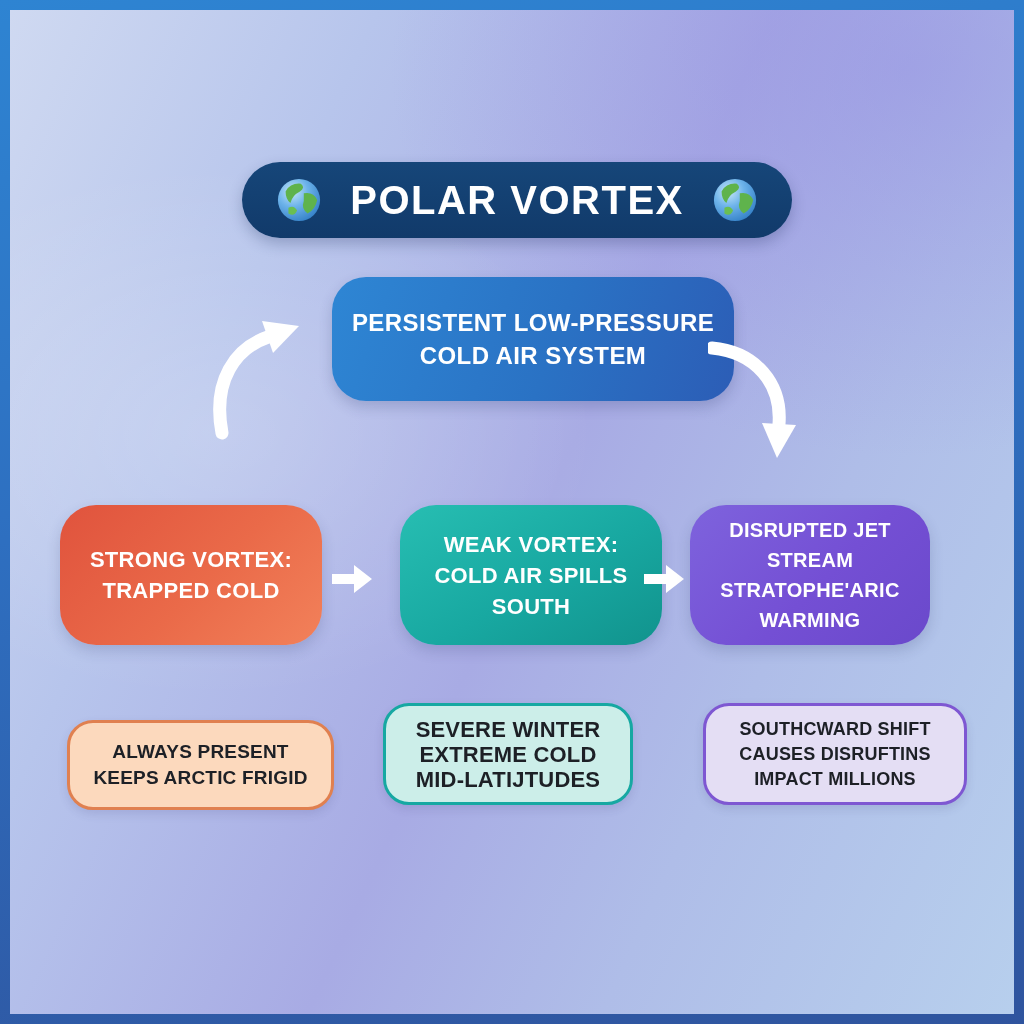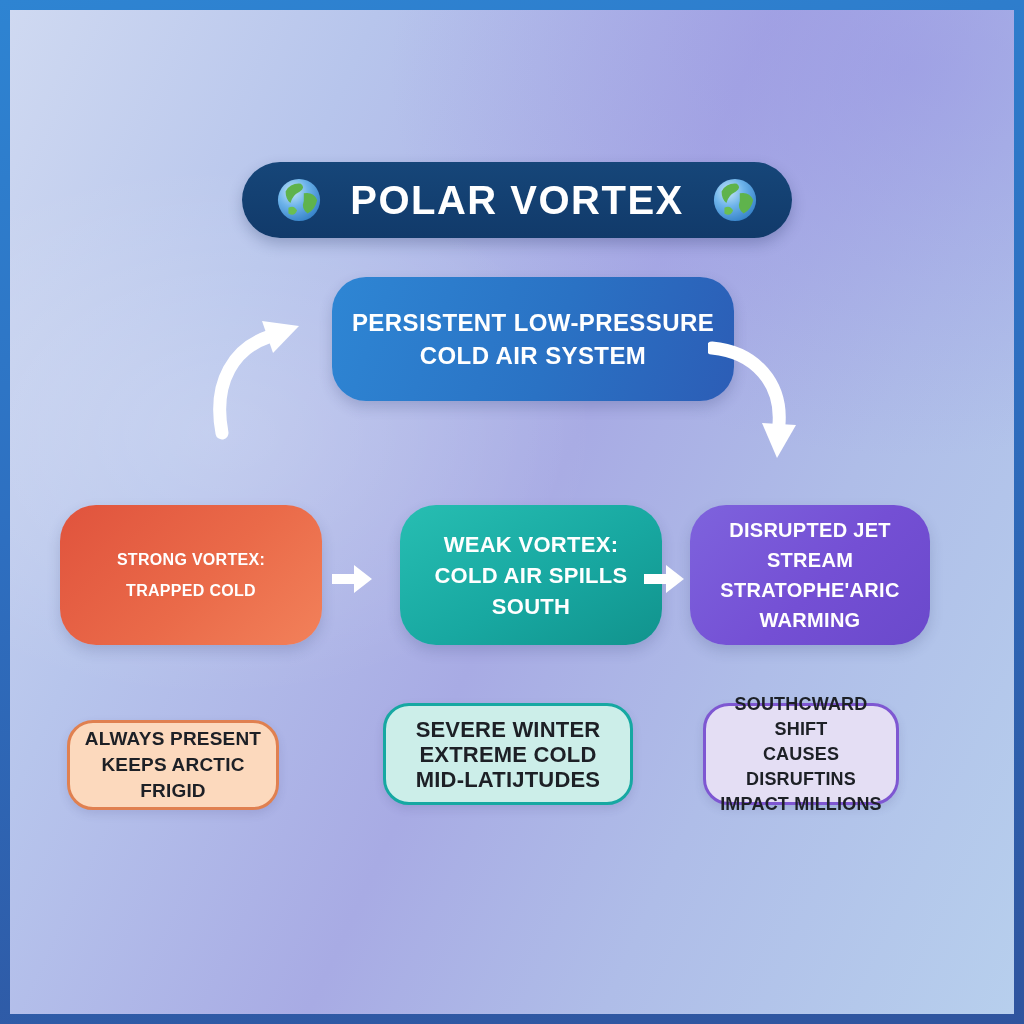--- a/index.html
+++ b/index.html
@@ -51,21 +51,21 @@
   
   .flow-box {
     position:absolute; top:495px; height:140px; border-radius:36px;
     display:flex; flex-direction:column; align-items:center; justify-content:center;
     color:#ffffff; font-weight:800; text-align:center; letter-spacing:0.3px;
     box-shadow: 0 6px 14px rgba(40,50,100,0.18);
   }
   .box-strong {
     left:50px; width:262px;
     background: linear-gradient(135deg, #e0533d 0%, #ea6a49 55%, #f2815a 100%);
-    font-size:16px; line-height:31px;
+    font-size:22px; line-height:31px;
   }
   .box-weak {
     left:366px; width:262px;
     background: linear-gradient(150deg, #27beb2 0%, #18a8a1 55%, #11938d 100%);
     font-size:22px; line-height:31px;margin-left:24px;
   }
   .box-disrupted {
     left:680px; width:240px;
     background: linear-gradient(135deg, #7e63dd 0%, #744fd4 55%, #6a49cb 100%);
     font-size:20px; line-height:30px;
@@ -75,31 +75,31 @@
   .flow-arrow-2 { left:632px; }
 
   
   .note-box {
     position:absolute; border-radius:26px;
     display:flex; flex-direction:column; align-items:center; justify-content:center;
     color:#1d2026; font-weight:700; text-align:center; letter-spacing:0.2px;
     box-shadow: 0 4px 10px rgba(60,60,110,0.14);
   }
   .note-always {
-    left:57px; top:710px; width:212px; height:90px;
+    left:57px; top:710px; width:267px; height:90px;
     background:#fcd9bd; border:3px solid #e08050;
     font-size:19px; line-height:26px;
   }
   .note-severe {
     left:373px; top:693px; width:250px; height:102px;
     background:#cceee9; border:3px solid #16a8a2;
     font-size:22px; line-height:25px;
   }
   .note-south {
-    left:693px; top:693px; width:196px; height:102px;
+    left:693px; top:693px; width:264px; height:102px;
     background:#e4def4; border:3px solid #7e57d2;
     font-size:18px; line-height:25px;
   }
 </style>
 </head>
 <body>
 
 <div class="frame">
   <div class="canvas">
 

